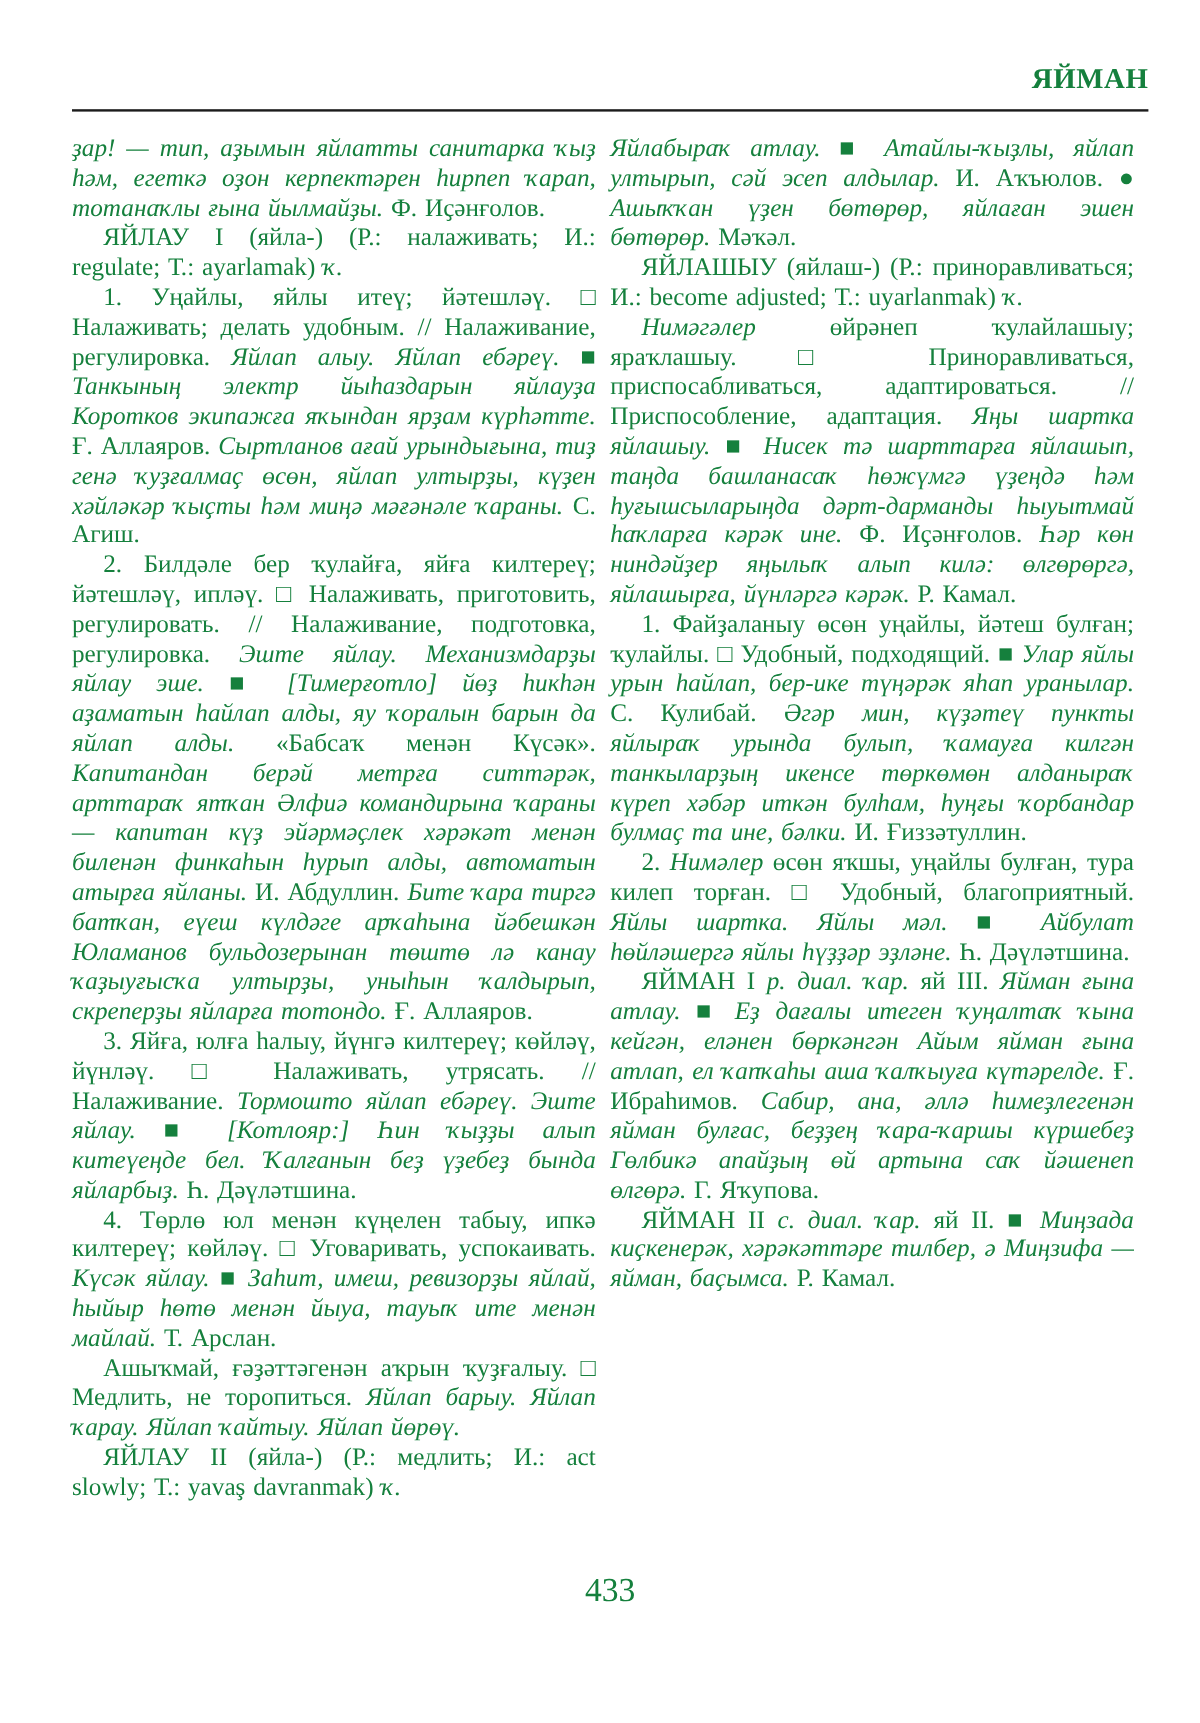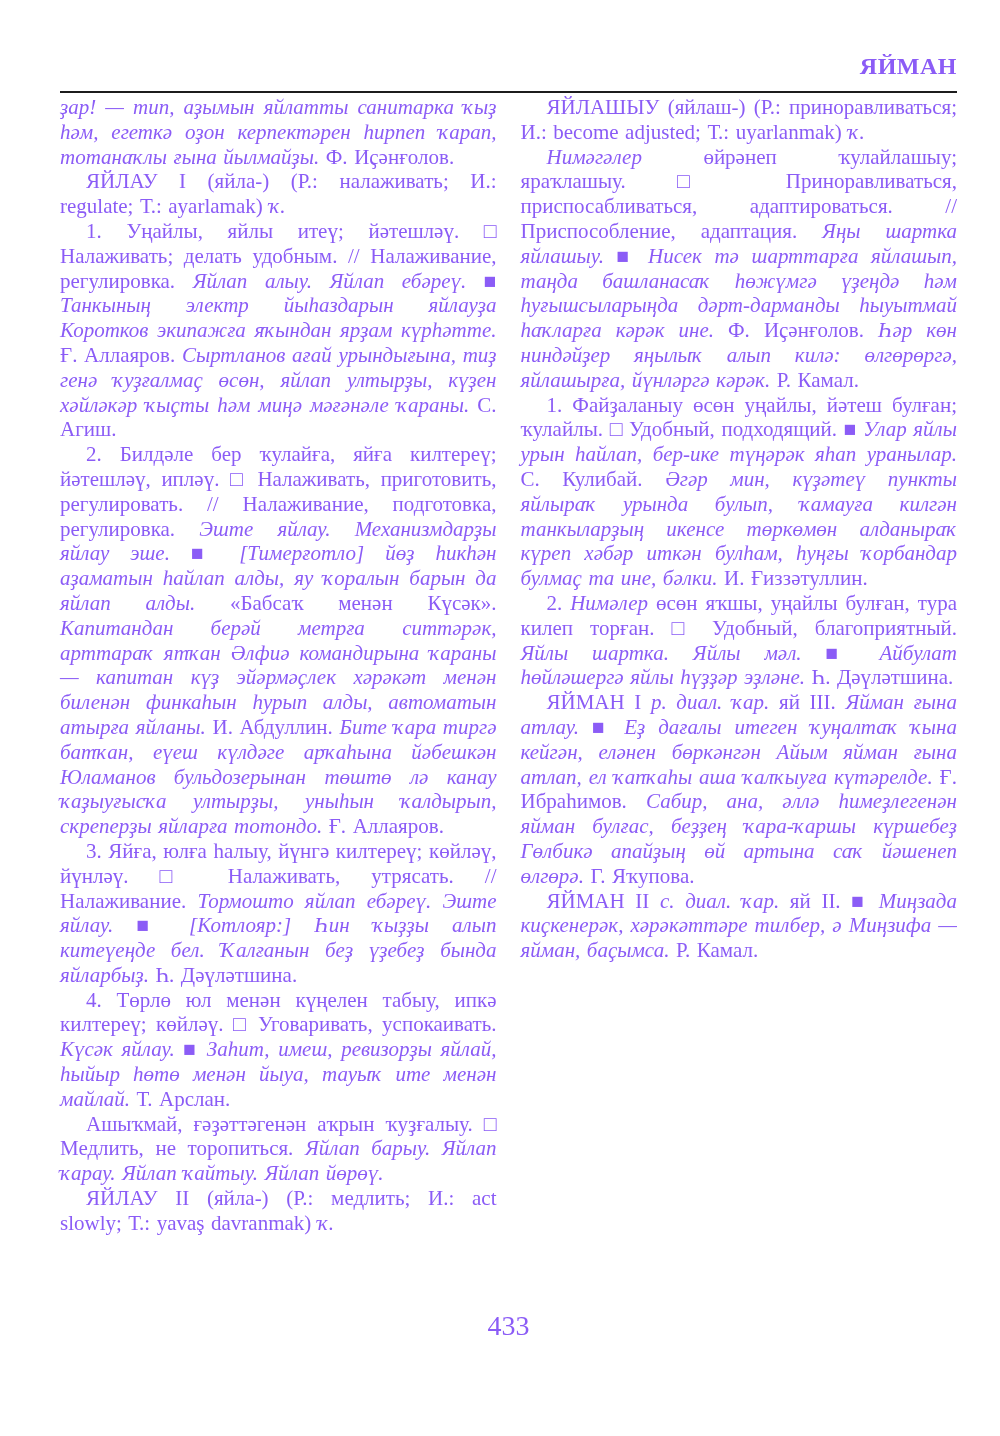--- a/index.html
+++ b/index.html
@@ -1,42 +1,42 @@
 <!DOCTYPE html>
 <html lang="ba"><head>
 <meta charset="utf-8">
 <style>
   html, body { margin: 0; padding: 0; background: #ffffff; }
   .page {
     position: relative;
     width: 1000px;
     height: 1436px;
     background: #ffffff;
-    color: #8b5cf6;
+    color: #15803d;
     font-family: "Liberation Serif", "DejaVu Serif", serif;
     box-sizing: border-box;
     padding: 52px 43px 0 60px;
     overflow: hidden;
   }
   .running-head {
     text-align: right;
     font-weight: bold;
     font-size: 24px;
     line-height: 28px;
     letter-spacing: 0.5px;
   }
   .header-rule {
     border: 0;
     border-top: 2.5px solid #1c1c1c;
     margin: 11px 0 0 0;
   }
   .columns {
     display: flex;
-    gap: 24px;
-    margin-top: 2px;
+    gap: 12px;
+    margin-top: 18px;
   }
   .col {
     width: 436.5px;
     font-size: 21px;
     line-height: 24.8px;
     text-align: justify;
     word-spacing: 0.06em;
   }
   .col p { margin: 0; text-indent: 26px; }
   .col p.noindent { text-indent: 0; }
@@ -65,20 +65,21 @@
         <p class="para noindent"><span class="seg-i">ҙар! — тип, аҙымын яйлатты санитарка ҡыҙ һәм, егеткә оҙон керпектәрен һирпеп ҡарап, тотанаҡлы ғына йылмайҙы.</span><span class="seg-n"> Ф. Иҫәнғолов.</span></p>
         <p class="para"><span class="seg-b">ЯЙЛАУ I (яйла-) </span><span class="seg-n">(Р.: налаживать; И.: regulate; Т.: ayarlamak) </span><span class="seg-i">ҡ.</span></p>
         <p class="para"><span class="seg-b">1. </span><span class="seg-n">Уңайлы, яйлы итеү; йәтешләү. □ Налаживать; делать удобным. // Налаживание, регулировка. </span><span class="seg-i">Яйлап алыу. Яйлап ебәреү.</span><span class="seg-n"> ■ </span><span class="seg-i">Танкының электр йыһаздарын яйлауҙа Коротков экипажға яҡындан ярҙам күрһәтте.</span><span class="seg-n"> Ғ. Аллаяров. </span><span class="seg-i">Сыртланов ағай урындығына, тиҙ генә ҡуҙғалмаҫ өсөн, яйлап ултырҙы, күҙен хәйләкәр ҡыҫты һәм миңә мәғәнәле ҡараны.</span><span class="seg-n"> С. Агиш.</span></p>
         <p class="para"><span class="seg-b">2. </span><span class="seg-n">Билдәле бер ҡулайға, яйға килтереү; йәтешләү, ипләү. □ Налаживать, приготовить, регулировать. // Налаживание, подготовка, регулировка. </span><span class="seg-i">Эште яйлау. Механизмдарҙы яйлау эше.</span><span class="seg-n"> ■ </span><span class="seg-i">[Тимерғотло] йөҙ һикһән аҙаматын һайлап алды, яу ҡоралын барын да яйлап алды.</span><span class="seg-n"> «Бабсаҡ менән Күсәк». </span><span class="seg-i">Капитандан берәй метрға ситтәрәк, арттараҡ ятҡан Әлфиә командирына ҡараны — капитан күҙ эйәрмәҫлек хәрәкәт менән биленән финкаһын һурып алды, автоматын атырға яйланы.</span><span class="seg-n"> И. Абдуллин. </span><span class="seg-i">Бите ҡара тиргә батҡан, еүеш күлдәге арҡаһына йәбешкән Юламанов бульдозерынан төштө лә канау ҡаҙыуғысҡа ултырҙы, уныһын ҡалдырып, скреперҙы яйларға тотондо.</span><span class="seg-n"> Ғ. Аллаяров.</span></p>
         <p class="para"><span class="seg-b">3. </span><span class="seg-n">Яйға, юлға һалыу, йүнгә килтереү; көйләү, йүнләү. □ Налаживать, утрясать. // Налаживание. </span><span class="seg-i">Тормошто яйлап ебәреү. Эште яйлау.</span><span class="seg-n"> ■ </span><span class="seg-i">[Котлояр:] Һин ҡыҙҙы алып китеүеңде бел. Ҡалғанын беҙ үҙебеҙ бында яйларбыҙ.</span><span class="seg-n"> Һ. Дәүләтшина.</span></p>
         <p class="para"><span class="seg-b">4. </span><span class="seg-n">Төрлө юл менән күңелен табыу, ипкә килтереү; көйләү. □ Уговаривать, успокаивать. </span><span class="seg-i">Күсәк яйлау.</span><span class="seg-n"> ■ </span><span class="seg-i">Заһит, имеш, ревизорҙы яйлай, һыйыр һөтө менән йыуа, тауыҡ ите менән майлай.</span><span class="seg-n"> Т. Арслан.</span></p>
         <p class="para"><span class="seg-n">Ашыҡмай, ғәҙәттәгенән аҡрын ҡуҙғалыу. □ Медлить, не торопиться. </span><span class="seg-i">Яйлап барыу. Яйлап ҡарау. Яйлап ҡайтыу. Яйлап йөрөү.</span></p>
         <p class="para"><span class="seg-b">ЯЙЛАУ II (яйла-) </span><span class="seg-n">(Р.: медлить; И.: act slowly; Т.: yavaş davranmak) </span><span class="seg-i">ҡ.</span></p>
       </section>
     <section class="col">
+        <p class="para noindent"><span class="seg-i">Яйлабыраҡ атлау.</span><span class="seg-n"> ■ </span><span class="seg-i">Атайлы-ҡыҙлы, яйлап ултырып, сәй эсеп алдылар.</span><span class="seg-n"> И. Аҡъюлов. ● </span><span class="seg-i">Ашыҡҡан үҙен бөтөрөр, яйлаған эшен бөтөрөр.</span><span class="seg-n"> Мәҡәл.</span></p>
         <p class="para"><span class="seg-b">ЯЙЛАШЫУ (яйлаш-) </span><span class="seg-n">(Р.: приноравливаться; И.: become adjusted; Т.: uyarlanmak) </span><span class="seg-i">ҡ.</span></p>
         <p class="para"><span class="seg-i">Нимәгәлер</span><span class="seg-n"> өйрәнеп ҡулайлашыу; яраҡлашыу. □ Приноравливаться, приспосабливаться, адаптироваться. // Приспособление, адаптация. </span><span class="seg-i">Яңы шартка яйлашыу.</span><span class="seg-n"> ■ </span><span class="seg-i">Нисек тә шарттарға яйлашып, таңда башланасаҡ һөжүмгә үҙеңдә һәм һуғышсыларыңда дәрт-дарманды һыуытмай һаҡларға кәрәк ине.</span><span class="seg-n"> Ф. Иҫәнғолов. </span><span class="seg-i">Һәр көн ниндәйҙер яңылыҡ алып килә: өлгөрөргә, яйлашырға, йүнләргә кәрәк.</span><span class="seg-n"> Р. Камал.</span></p>
         <p class="para"><span class="seg-b">1. </span><span class="seg-n">Файҙаланыу өсөн уңайлы, йәтеш булған; ҡулайлы. □ Удобный, подходящий. ■ </span><span class="seg-i">Улар яйлы урын һайлап, бер-ике түңәрәк яһап уранылар.</span><span class="seg-n"> С. Кулибай. </span><span class="seg-i">Әгәр мин, күҙәтеү пункты яйлыраҡ урында булып, ҡамауға килгән танкыларҙың икенсе төркөмөн алданыраҡ күреп хәбәр иткән булһам, һуңғы ҡорбандар булмаҫ та ине, бәлки.</span><span class="seg-n"> И. Ғиззәтуллин.</span></p>
         <p class="para"><span class="seg-b">2. </span><span class="seg-i">Нимәлер</span><span class="seg-n"> өсөн яҡшы, уңайлы булған, тура килеп торған. □ Удобный, благоприятный. </span><span class="seg-i">Яйлы шартка. Яйлы мәл.</span><span class="seg-n"> ■ </span><span class="seg-i">Айбулат һөйләшергә яйлы һүҙҙәр эҙләне.</span><span class="seg-n"> Һ. Дәүләтшина.</span></p>
         <p class="para"><span class="seg-b">ЯЙМАН I </span><span class="seg-i">р. диал. ҡар. </span><span class="seg-b">яй III. </span><span class="seg-i">Яйман ғына атлау.</span><span class="seg-n"> ■ </span><span class="seg-i">Еҙ дағалы итеген ҡуңалтаҡ ҡына кейгән, еләнен бөркәнгән Айым яйман ғына атлап, ел ҡапҡаһы аша ҡалҡыуға күтәрелде.</span><span class="seg-n"> Ғ. Ибраһимов. </span><span class="seg-i">Сабир, ана, әллә һимеҙлегенән яйман булғас, беҙҙең ҡара-ҡаршы күршебеҙ Гөлбикә апайҙың өй артына саҡ йәшенеп өлгөрә.</span><span class="seg-n"> Г. Яҡупова.</span></p>
         <p class="para"><span class="seg-b">ЯЙМАН II </span><span class="seg-i">с. диал. ҡар. </span><span class="seg-b">яй II.</span><span class="seg-n"> ■ </span><span class="seg-i">Миңзада киҫкенерәк, хәрәкәттәре тилбер, ә Миңзифа — яйман, баҫымса.</span><span class="seg-n"> Р. Камал.</span></p>
       </section>
   </main>
 
   <footer>

